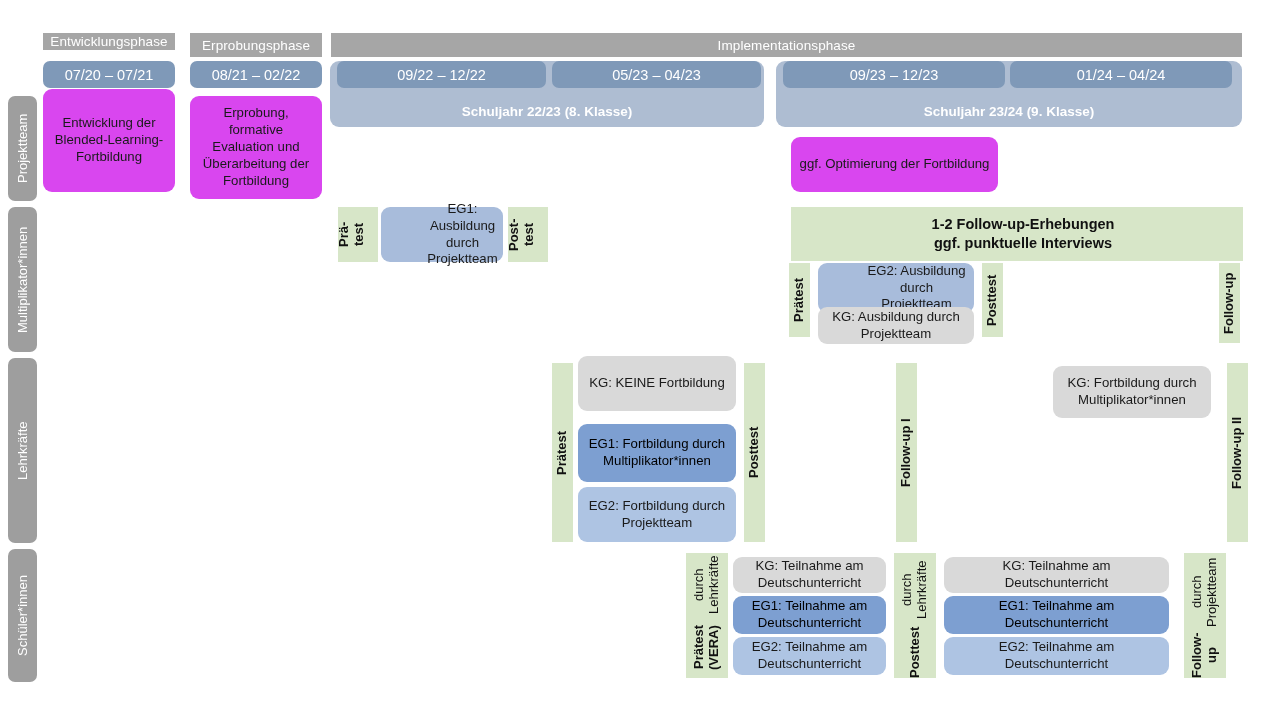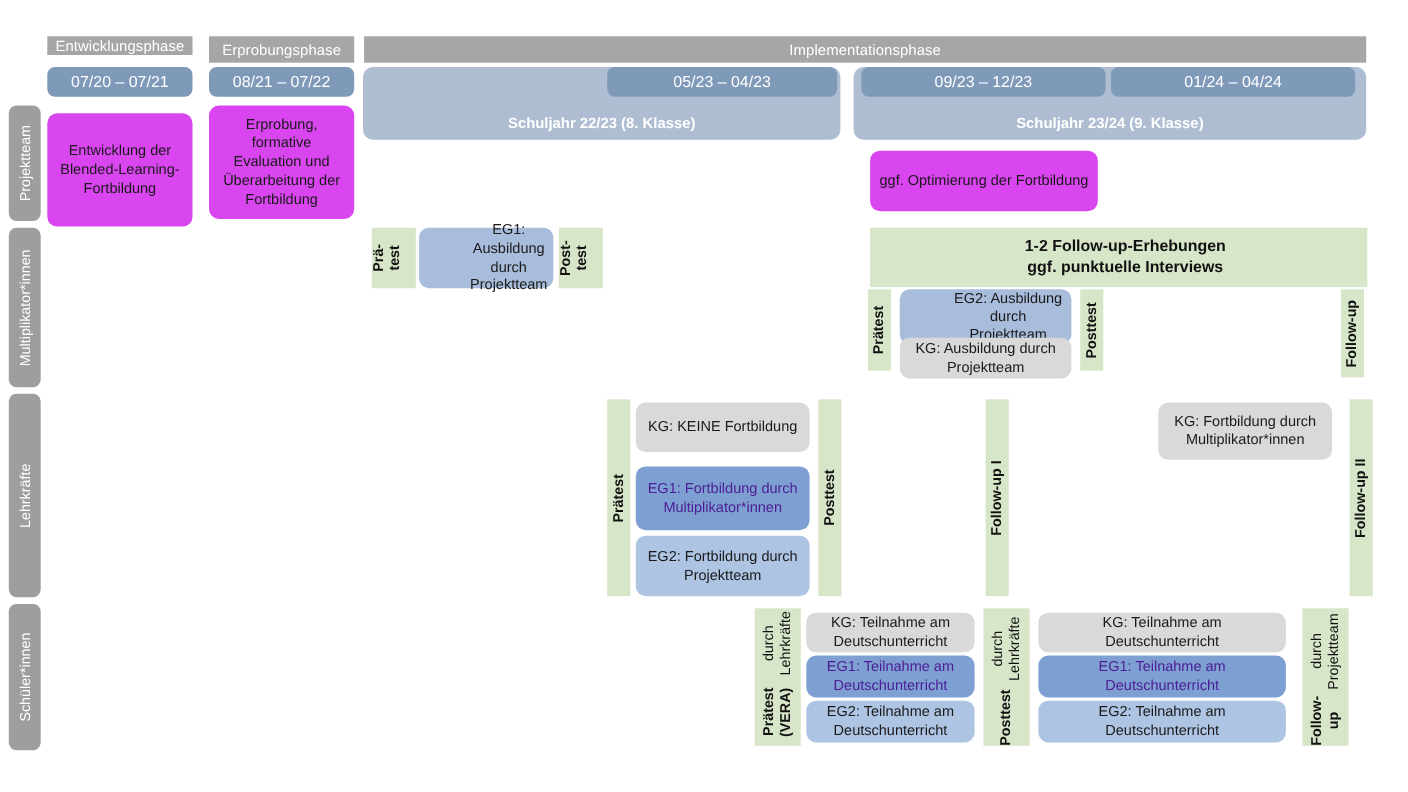--- a/index.html
+++ b/index.html
@@ -44,21 +44,21 @@
   .card{
     border-radius:9px;
     display:flex;align-items:center;justify-content:center;
     text-align:center;line-height:1.28;
     font-size:13.2px;
     padding:2px 7px;
   }
   .card.grey{background:#d946ef;color:#1a1a1a;}
   .card.grey-d{background:#d9d9d9;color:#1a1a1a;}
   .card.blue-mid{background:#a8bcdb;color:#1a1a1a;padding-left:48px;}
-  .card.blue-dark{background:#7d9fd1;color:#4c1d95;}
+  .card.blue-dark{background:#7d9fd1;color:#000000;}
   .card.blue-light{background:#aec4e3;color:#1a1a1a;}
 
   .vstrip{
     background:#d7e6c8;
     display:flex;align-items:center;justify-content:center;
     writing-mode:vertical-rl;transform:rotate(180deg);
     font-size:13px;font-weight:bold;color:#111;
     text-align:center;line-height:1.15;
   }
   .vstrip .sub{font-weight:400;}
@@ -88,38 +88,39 @@
 <div id="stage">
 
   <div class="abs phase-head" style="left:43px;top:33px;width:132px;height:17px;">Entwicklungsphase</div>
 
   <div class="abs phase-head" style="left:190px;top:33px;width:132px;height:24px;">Erprobungsphase</div>
 
   <div class="abs phase-head" style="left:331px;top:33px;width:911px;height:24px;">Implementationsphase</div>
 
   <div class="abs date-box" style="left:43px;top:61px;width:132px;height:27px;">07/20 – 07/21</div>
 
-  <div class="abs date-box" style="left:190px;top:61px;width:132px;height:27px;">08/21 – 07/22</div>
+  <div class="abs date-box" style="left:190px;top:61px;width:132px;height:27px;">08/21 – 02/22</div>
 
   <div class="abs year-band" style="left:330px;top:61px;width:434px;height:66px;">Schuljahr 22/23 (8. Klasse)</div>
+  <div class="abs date-box" style="left:337px;top:61px;width:209px;height:27px;">09/22 – 12/22</div>
   <div class="abs date-box" style="left:552px;top:61px;width:209px;height:27px;">05/23 – 04/23</div>
 
   <div class="abs year-band" style="left:776px;top:61px;width:466px;height:66px;">Schuljahr 23/24 (9. Klasse)</div>
   <div class="abs date-box" style="left:783px;top:61px;width:222px;height:27px;">09/23 – 12/23</div>
   <div class="abs date-box" style="left:1010px;top:61px;width:222px;height:27px;">01/24 – 04/24</div>
 
   <div class="abs row-label" style="left:8px;top:96px;width:29px;height:105px;">Projektteam</div>
 
   <div class="abs row-label" style="left:8px;top:207px;width:29px;height:145px;">Multiplikator*innen</div>
 
   <div class="abs row-label" style="left:8px;top:358px;width:29px;height:185px;">Lehrkräfte</div>
 
   <div class="abs row-label" style="left:8px;top:549px;width:29px;height:133px;">Schüler*innen</div>
 
-  <div class="abs card grey" style="left:43px;top:103px;width:132px;height:103px;">Entwicklung der Blended-Learning-Fortbildung</div>
+  <div class="abs card grey" style="left:43px;top:89px;width:132px;height:103px;">Entwicklung der Blended-Learning-Fortbildung</div>
 
   <div class="abs card grey" style="left:190px;top:96px;width:132px;height:103px;">Erprobung, formative Evaluation und Überarbeitung der Fortbildung</div>
 
   <div class="abs card grey" style="left:791px;top:137px;width:207px;height:55px;">ggf. Optimierung der Fortbildung</div>
 
   <div class="abs vstrip" style="left:338px;top:207px;width:40px;height:55px;">
     <span class="nowrap">Prä-
 test</span>
   </div>
 
@@ -138,21 +139,21 @@
   <div class="abs card blue-mid" style="left:818px;top:263px;width:156px;height:50px;">EG2: Ausbildung durch Projektteam</div>
 
   <div class="abs card grey-d" style="left:818px;top:307px;width:156px;height:37px;">KG: Ausbildung durch Projektteam</div>
 
   <div class="abs vstrip" style="left:982px;top:263px;width:21px;height:74px;">Posttest</div>
 
   <div class="abs vstrip" style="left:1219px;top:263px;width:21px;height:80px;">Follow-up</div>
 
   <div class="abs vstrip" style="left:552px;top:363px;width:21px;height:179px;">Prätest</div>
 
-  <div class="abs card grey-d" style="left:578px;top:366px;width:158px;height:45px;">KG:  KEINE Fortbildung</div>
+  <div class="abs card grey-d" style="left:578px;top:356px;width:158px;height:55px;">KG:  KEINE Fortbildung</div>
 
   <div class="abs card blue-dark" style="left:578px;top:424px;width:158px;height:58px;">EG1: Fortbildung durch Multiplikator*innen</div>
 
   <div class="abs card blue-light" style="left:578px;top:487px;width:158px;height:55px;">EG2: Fortbildung durch Projektteam</div>
 
   <div class="abs vstrip" style="left:744px;top:363px;width:21px;height:179px;">Posttest</div>
 
   <div class="abs vstrip" style="left:896px;top:363px;width:21px;height:179px;">Follow-up I</div>
 
   <div class="abs card grey-d" style="left:1053px;top:366px;width:158px;height:52px;">KG: Fortbildung durch Multiplikator*innen</div>

